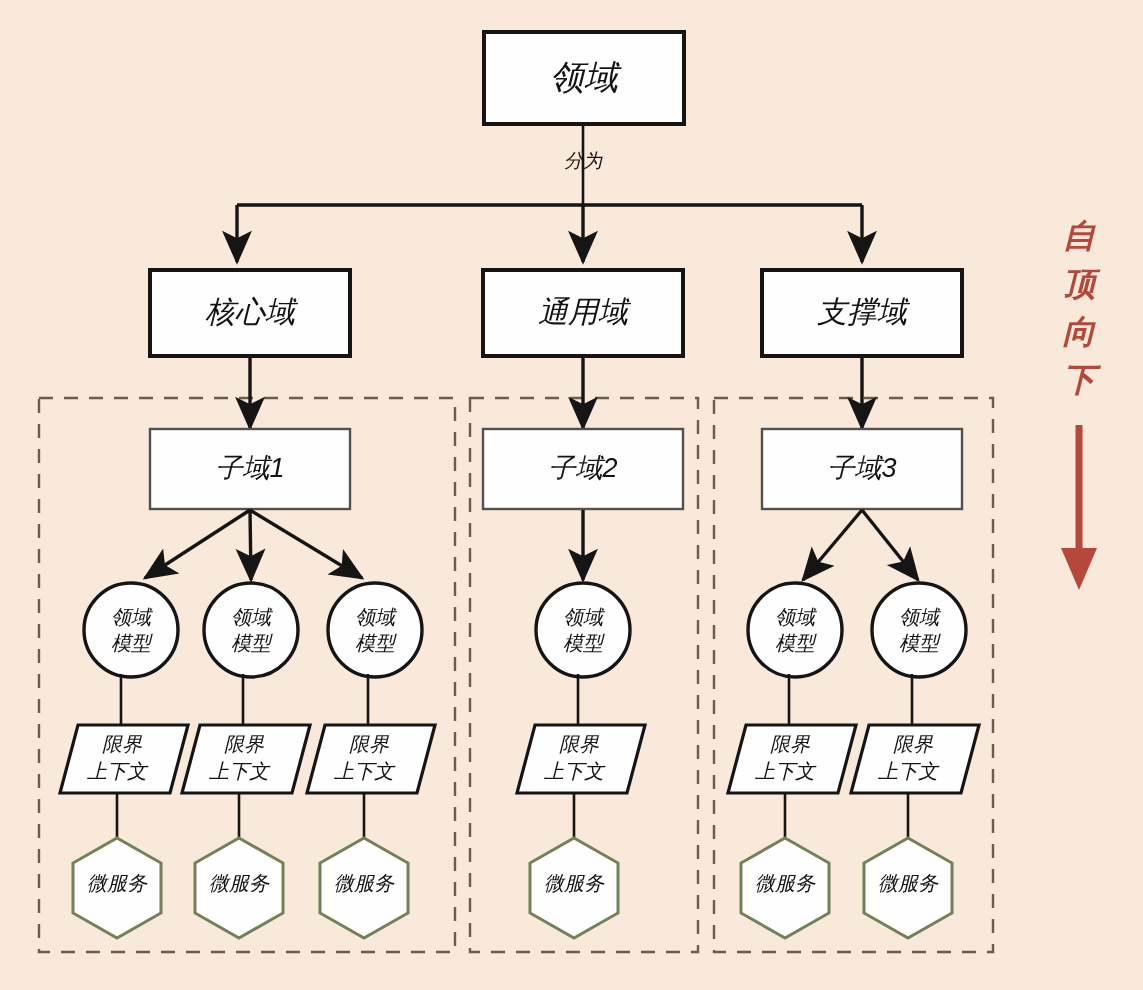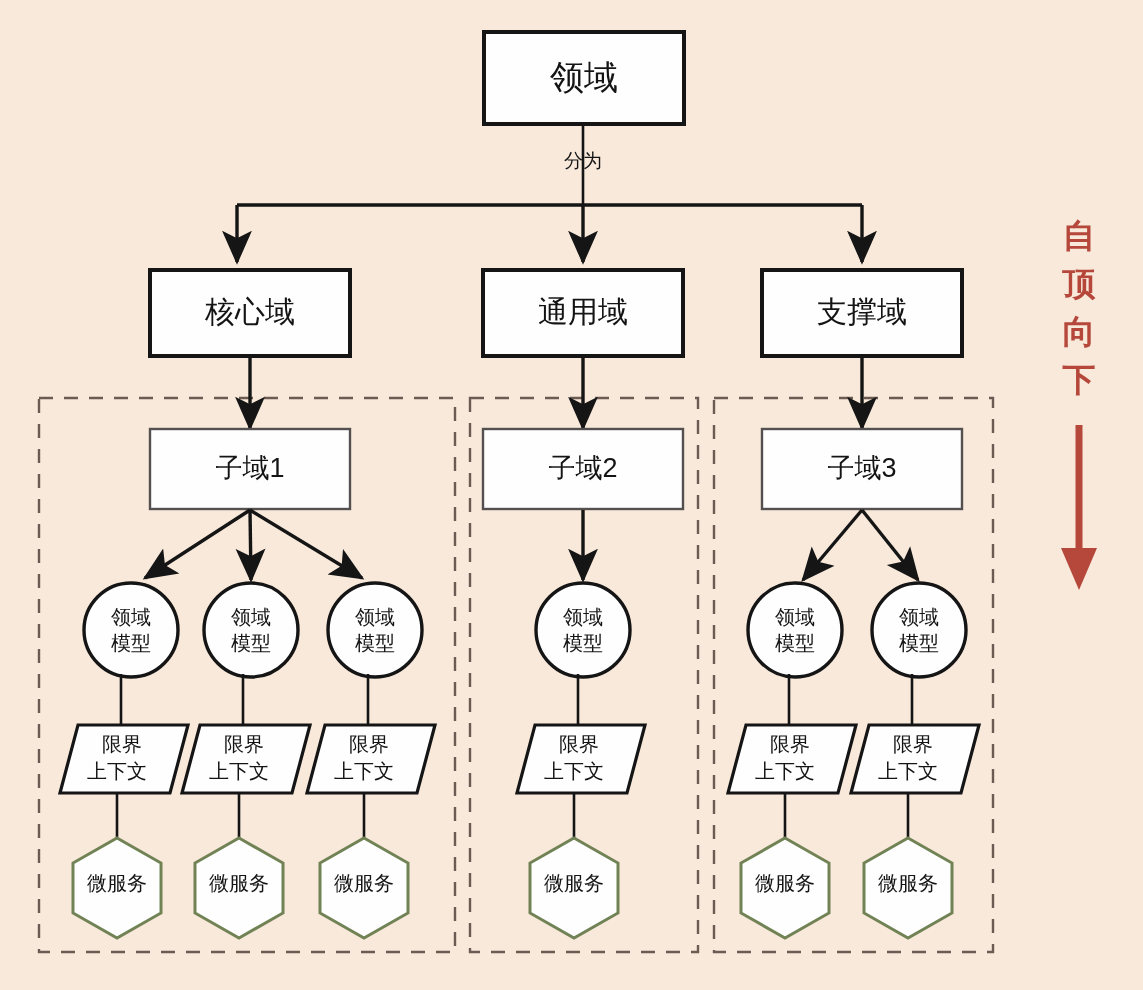--- a/index.html
+++ b/index.html
@@ -10,20 +10,21 @@
     width: 1143px;
     height: 990px;
     background: #F8E9DB;
     font-family: "Liberation Sans", "DejaVu Sans", sans-serif;
     overflow: hidden;
   }
   #root {
     position: relative;
     width: 1143px;
     height: 990px;
+    font-style: italic;
   }
   svg.layer {
     position: absolute;
     top: 0;
     left: 0;
     width: 1143px;
     height: 990px;
   }
   .node-text {
     font-family: "Liberation Sans", "DejaVu Sans", sans-serif;

